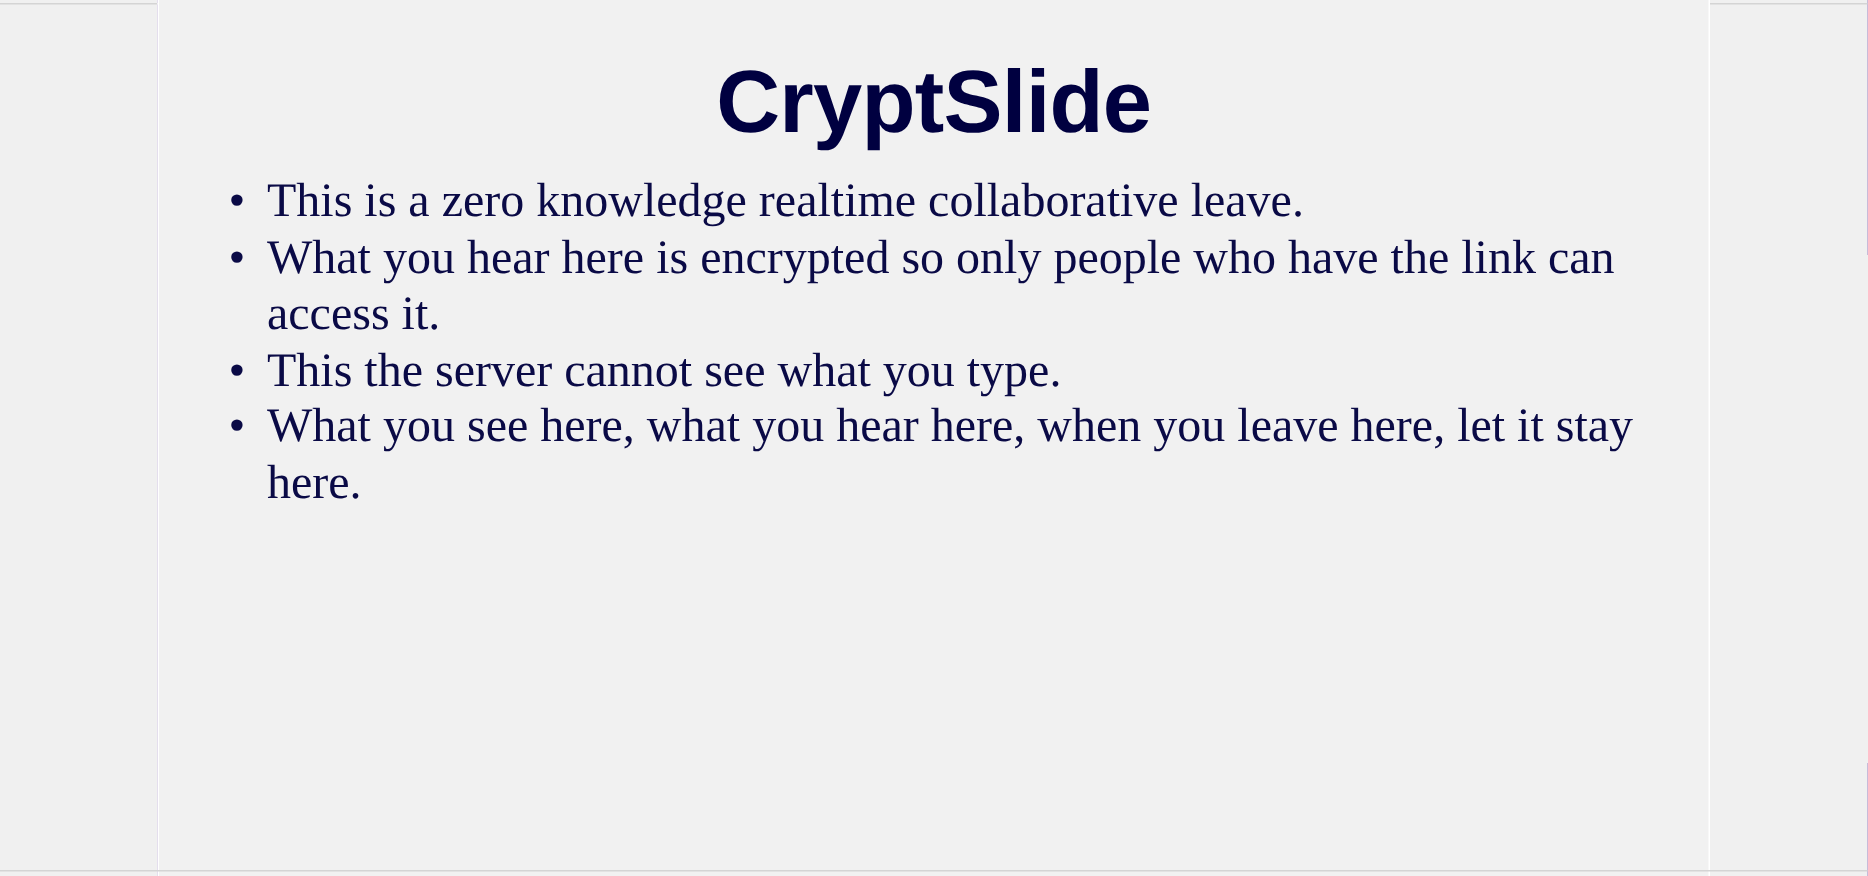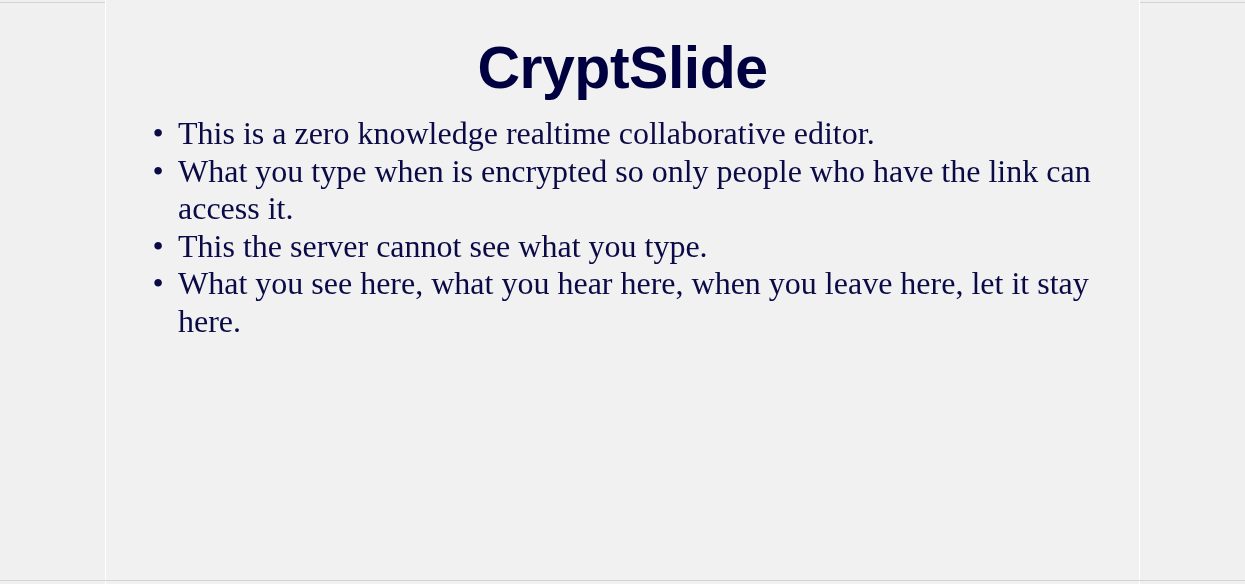--- a/index.html
+++ b/index.html
@@ -126,26 +126,26 @@
 
   <div class="slide">
 
     <div class="slide-title">CryptSlide</div>
 
     <div class="slide-body">
       <ul class="bullet-list">
 
         <li class="bullet-item">
           <span class="bullet-marker">•</span>
-          <span class="bullet-text">This is a zero knowledge realtime collaborative editor.</span>
+          <span class="bullet-text">This is a zero knowledge realtime collaborative leave.</span>
         </li>
 
         <li class="bullet-item">
           <span class="bullet-marker">•</span>
-          <span class="bullet-text">What you type when is encrypted so only people who have the link can access it.</span>
+          <span class="bullet-text">What you hear here is encrypted so only people who have the link can access it.</span>
         </li>
 
         <li class="bullet-item">
           <span class="bullet-marker">•</span>
           <span class="bullet-text">This the server cannot see what you type.</span>
         </li>
 
         <li class="bullet-item">
           <span class="bullet-marker">•</span>
           <span class="bullet-text">What you see here, what you hear here, when you leave here, let it stay here.</span>

